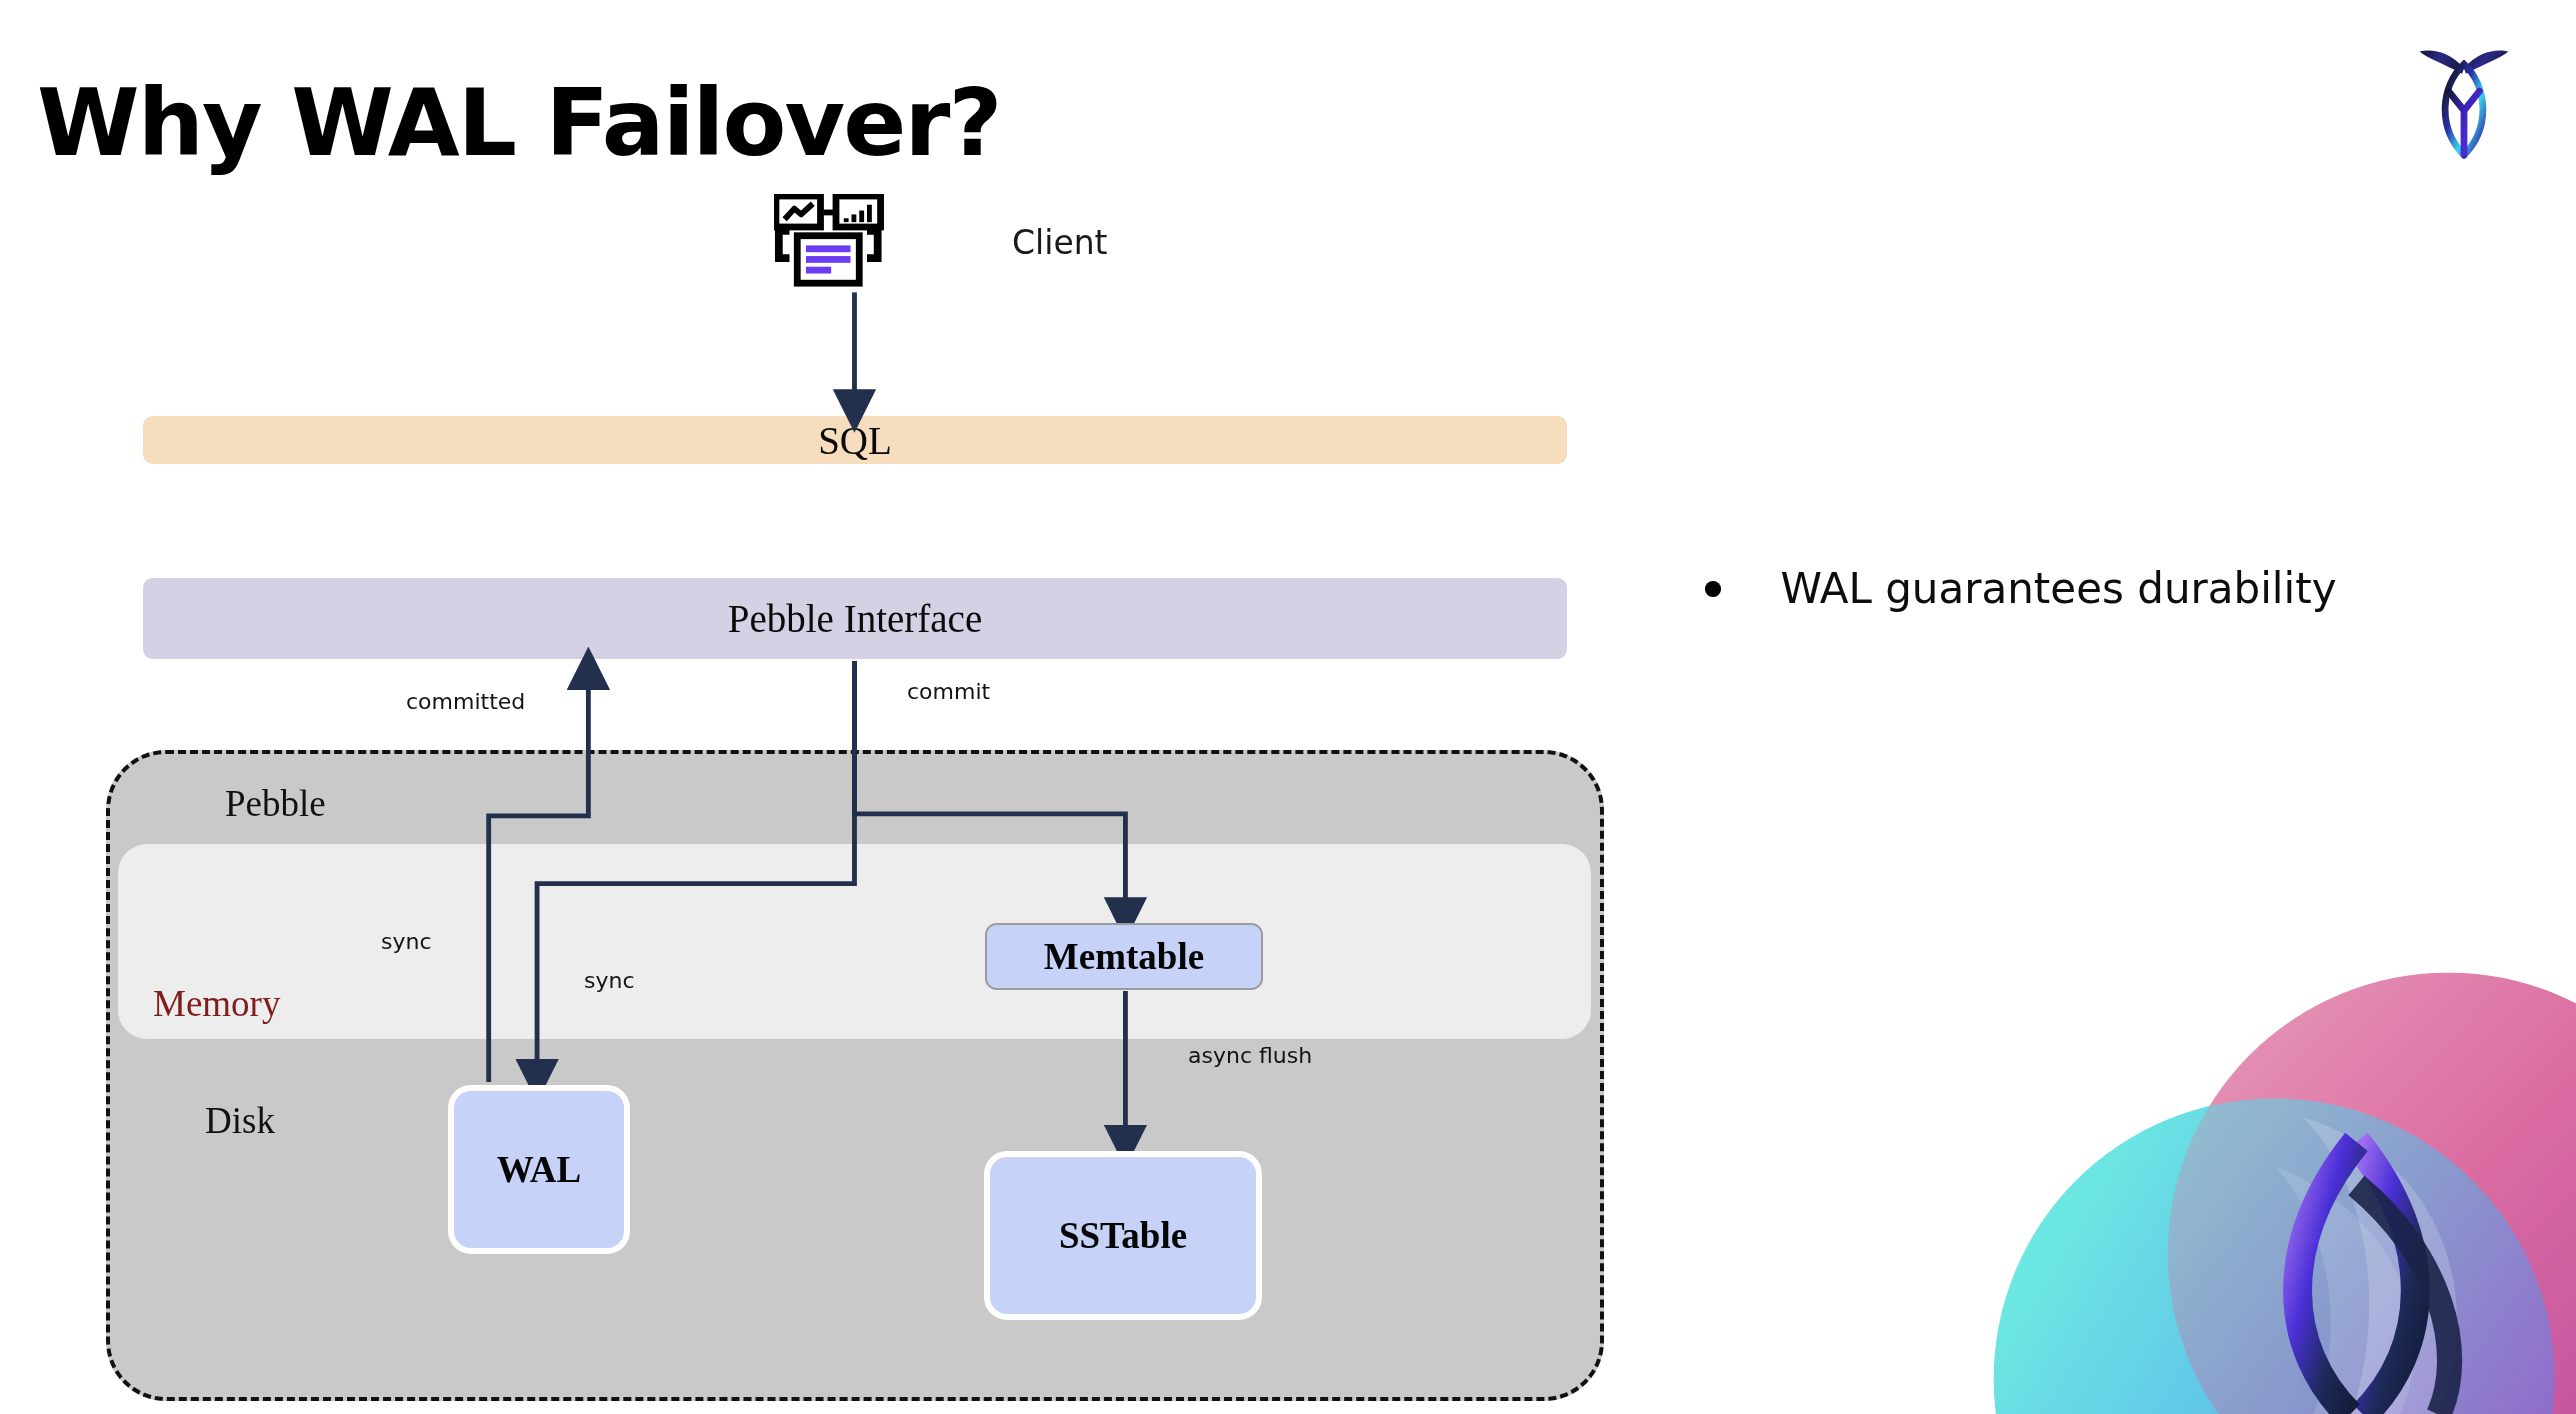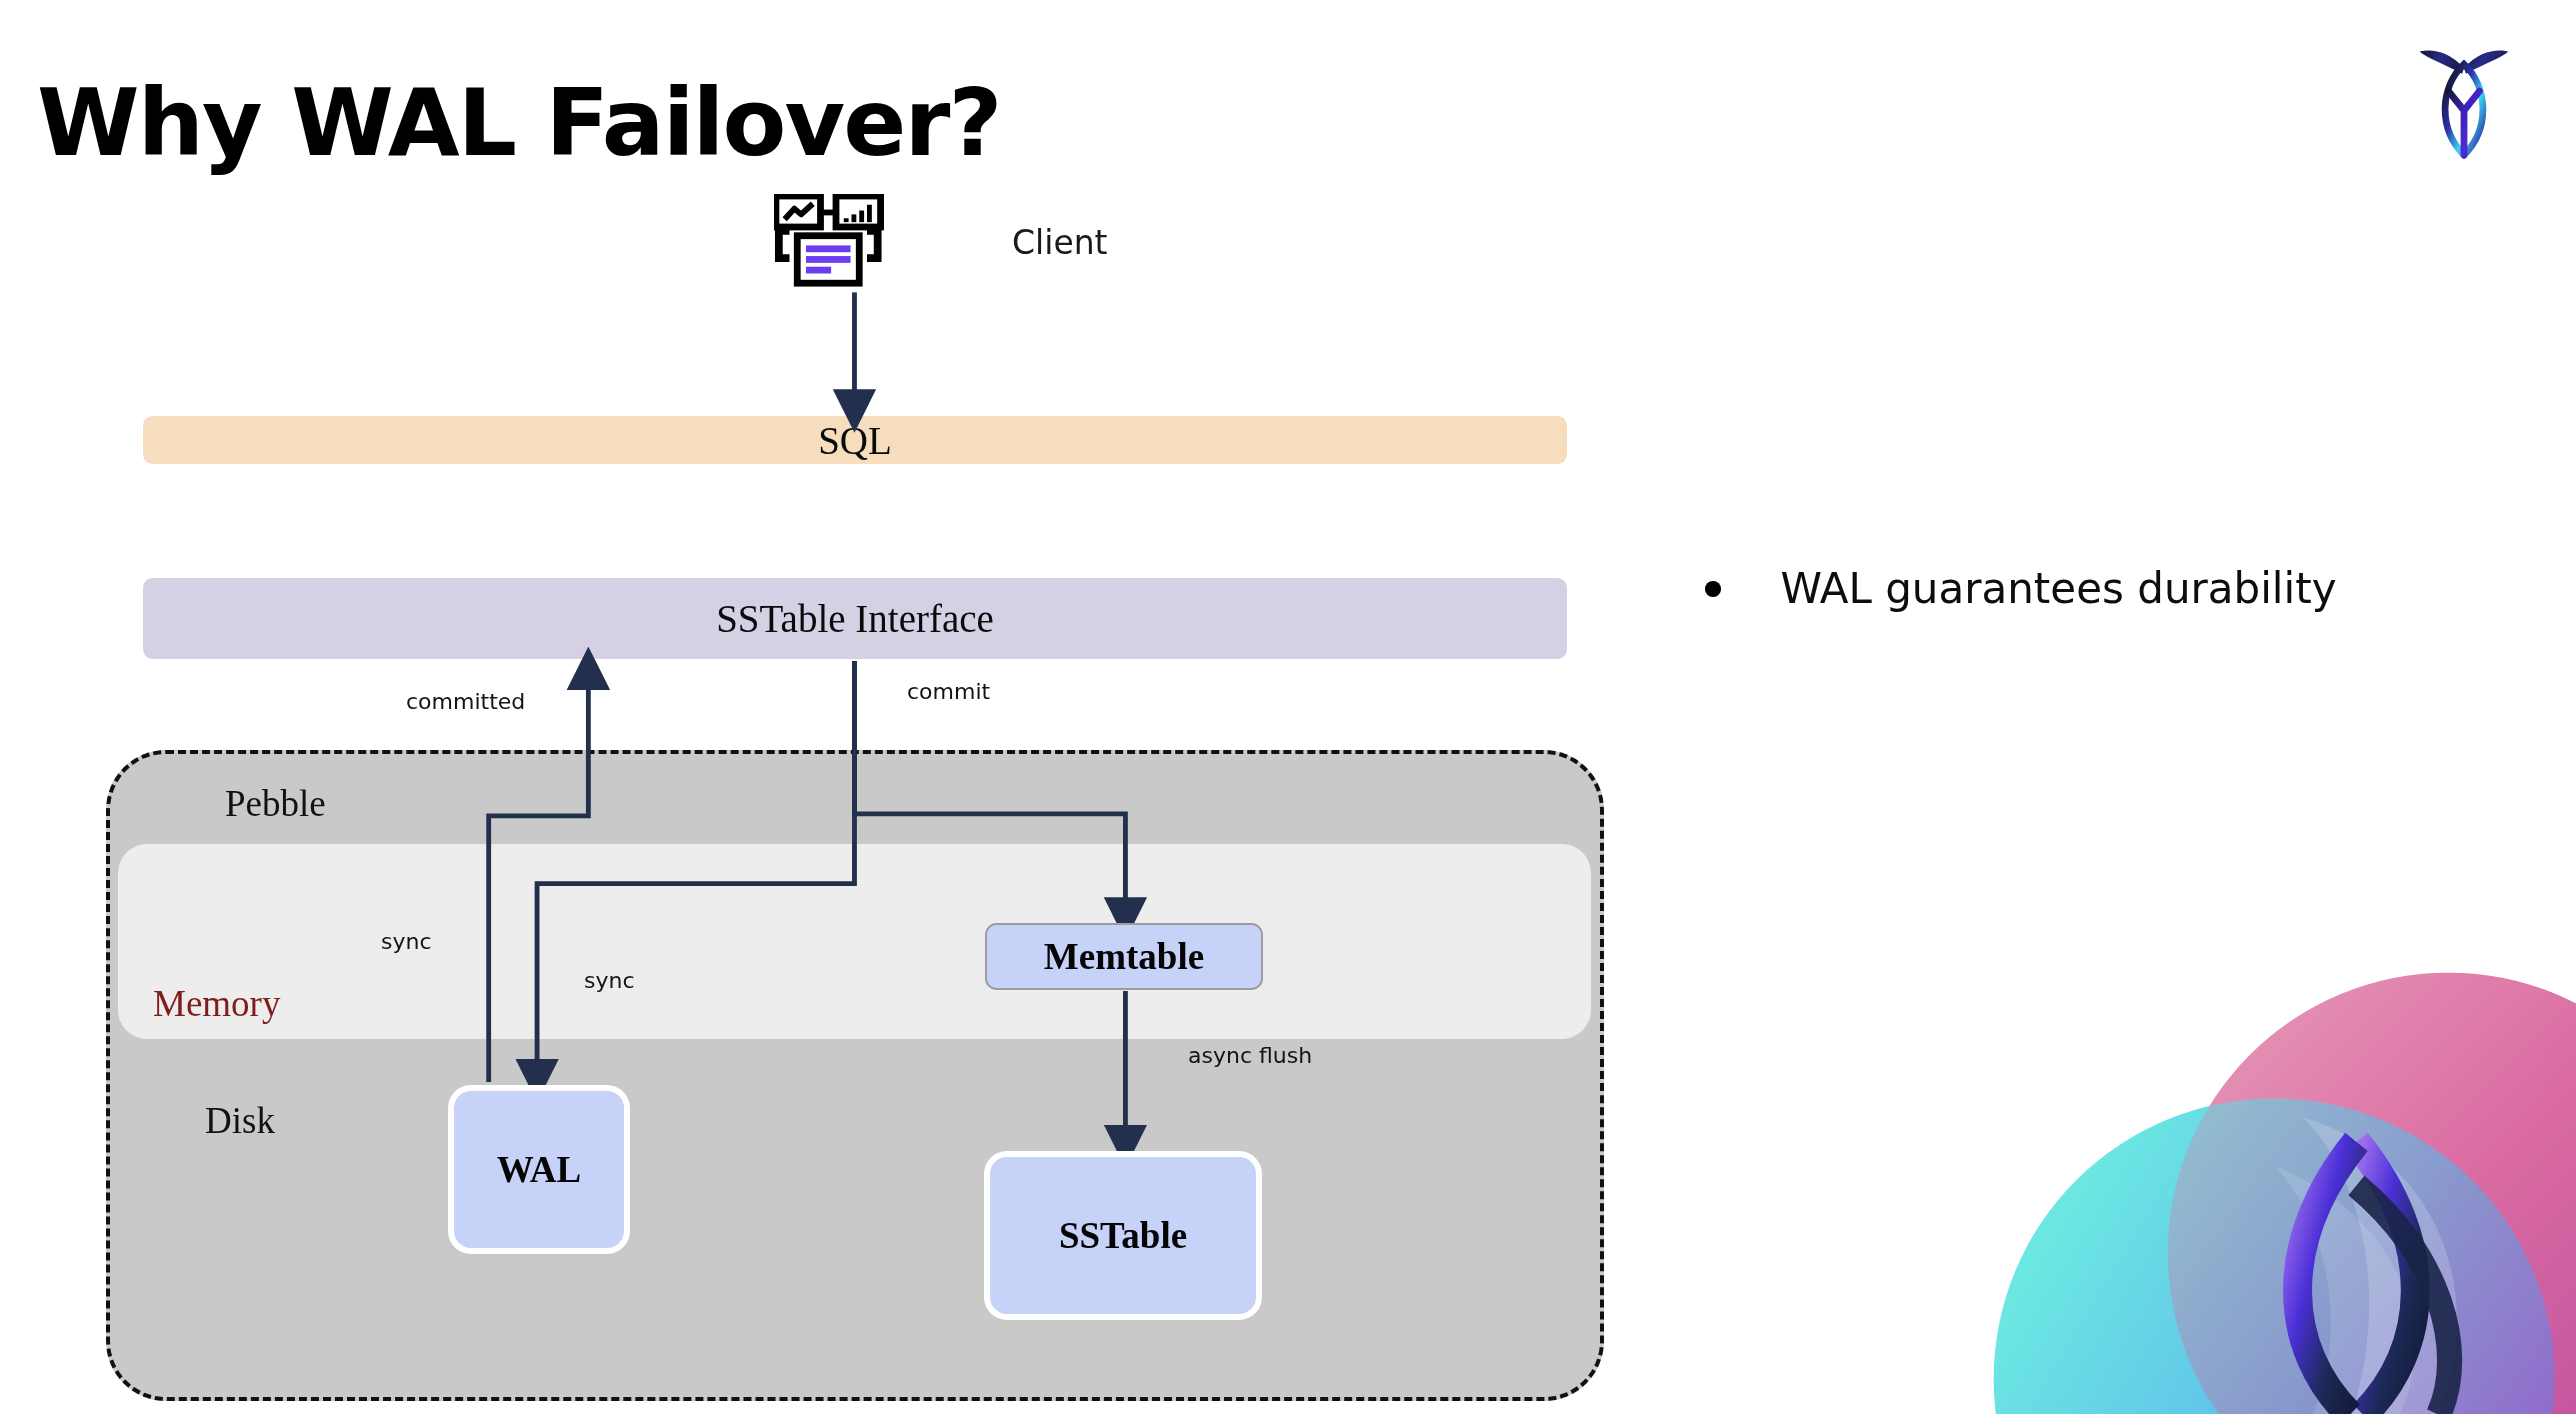--- a/index.html
+++ b/index.html
@@ -322,21 +322,21 @@
       <rect x="33" y="64" width="46" height="7" fill="#6b3cf0"></rect>
       <rect x="33" y="75" width="26" height="7" fill="#6b3cf0"></rect>
     </svg>
   </div>
   <div id="client-label">Client</div>
 
   <div id="bar-sql" class="layer-bar">
     <span>SQL</span>
   </div>
   <div id="bar-storage" class="layer-bar">
-    <span>SSTable Interface</span>
+    <span>Pebble Interface</span>
   </div>
 
   <div id="pebble-box"></div>
   <div id="pebble-label">Pebble</div>
 
   <div id="memory-box"></div>
   <div id="memory-label">Memory</div>
   <div id="disk-label">Disk</div>
 
   <svg id="arrow-layer" viewBox="0 0 2662 1462">

